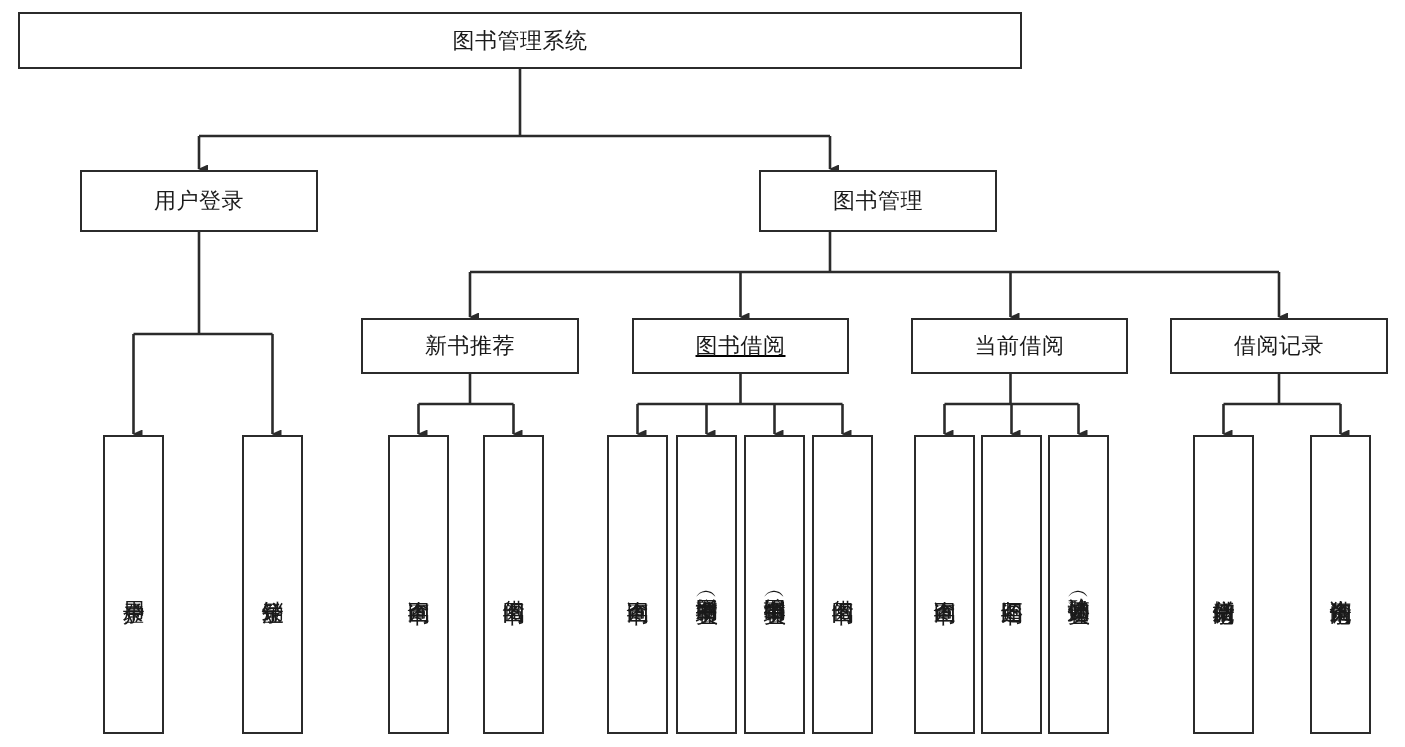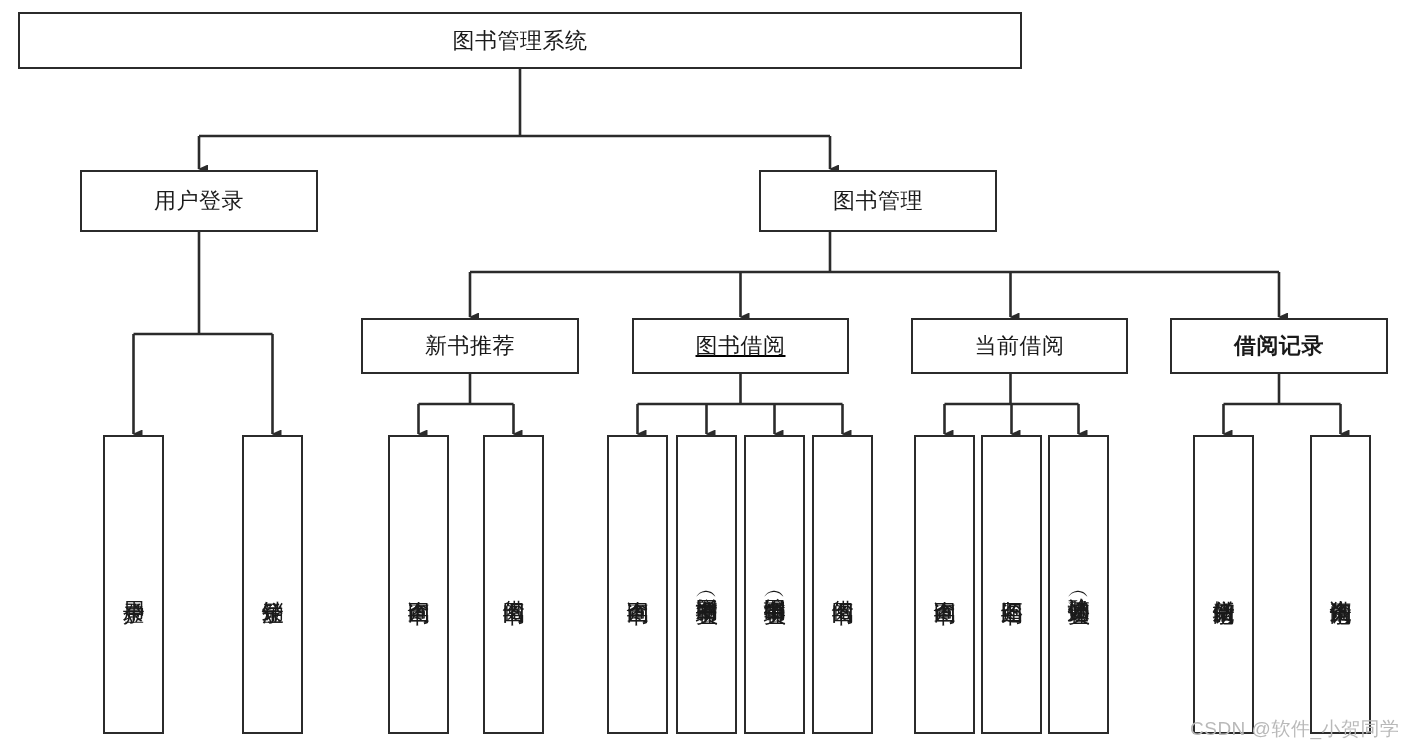--- a/index.html
+++ b/index.html
@@ -128,21 +128,21 @@
       <div class="node horiz" style="left: 361px; top: 318px; width: 218px; height: 56px; border-color: rgb(43, 43, 43);">
         <span class="lbl" style="color: rgb(26, 26, 26);">新书推荐</span>
       </div>
       <div class="node horiz" style="left: 632px; top: 318px; width: 217px; height: 56px; border-color: rgb(43, 43, 43); text-decoration: underline;">
         <span class="lbl" style="color: rgb(26, 26, 26);">图书借阅</span>
       </div>
       <div class="node horiz" style="left: 902px; top: 318px; width: 217px; height: 56px; border-color: rgb(43, 43, 43); margin-left: 9px;">
         <span class="lbl" style="color: rgb(26, 26, 26);">当前借阅</span>
       </div>
       <div class="node horiz" style="left: 1170px; top: 318px; width: 218px; height: 56px; border-color: rgb(43, 43, 43);">
-        <span class="lbl" style="color: rgb(26, 26, 26); font-weight: bold;">借阅记录</span>
+        <span class="lbl" style="color: rgb(26, 26, 26);">借阅记录</span>
       </div>
       <div class="node vert" style="left: 103px; top: 435px; width: 61px; height: 299px; border-color: rgb(43, 43, 43);">
         <span class="lbl" style="color: rgb(26, 26, 26);">用户登录</span>
       </div>
       <div class="node vert" style="left: 242px; top: 435px; width: 61px; height: 299px; border-color: rgb(43, 43, 43);">
         <span class="lbl" style="color: rgb(26, 26, 26);">注销登录</span>
       </div>
       <div class="node vert" style="left: 388px; top: 435px; width: 61px; height: 299px; border-color: rgb(43, 43, 43);">
         <span class="lbl" style="color: rgb(26, 26, 26);">查询图书</span>
       </div>
@@ -170,14 +170,13 @@
       <div class="node vert" style="left: 1048px; top: 435px; width: 61px; height: 299px; border-color: rgb(43, 43, 43);">
         <span class="lbl" style="color: rgb(26, 26, 26);">确认归还（管理员）</span>
       </div>
       <div class="node vert" style="left: 1193px; top: 435px; width: 61px; height: 299px; border-color: rgb(43, 43, 43);">
         <span class="lbl" style="color: rgb(26, 26, 26);">新增借阅记录</span>
       </div>
       <div class="node vert" style="left: 1310px; top: 435px; width: 61px; height: 299px; border-color: rgb(43, 43, 43);">
         <span class="lbl" style="color: rgb(26, 26, 26);">查询借阅记录</span>
       </div>
     </div>
-  <div class="watermark" style="left: 1190px; top: 716px; color: rgb(185, 185, 185);">CSDN @软件_小贺同学</div>
 </div>
 
 </body></html>

